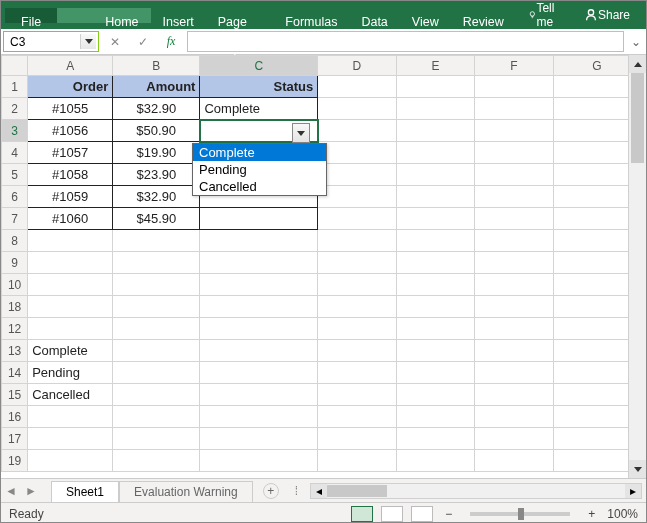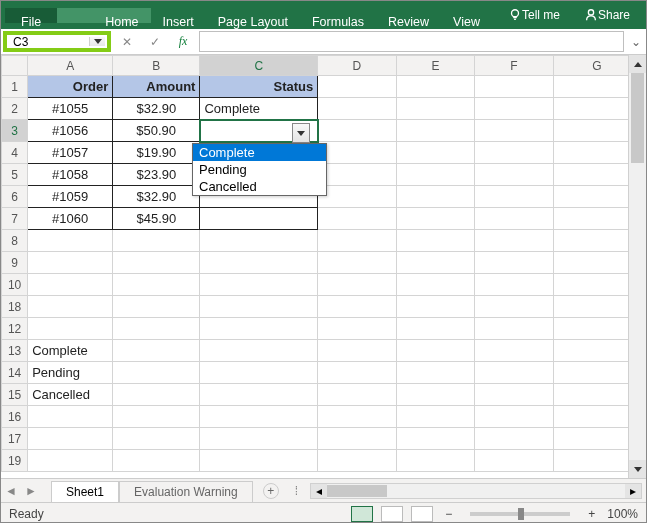--- a/index.html
+++ b/index.html
@@ -37,22 +37,22 @@
 
   
   .fbar {
     display: flex;
     align-items: stretch;
     height: 26px;
     border-bottom: 1px solid #ccc;
     background: #fff;
   }
   .namebox {
-    width: 108px;
-    border: 4px solid #84cc16;
+    width: 96px;
+    border: 1px solid #84cc16;
     margin: 2px;
     display: flex;
     align-items: center;
     padding: 0 6px;
     position: relative;
     background: #fff;
   }
   .namebox .dd { position: absolute; right: 2px; top: 2px; bottom: 2px; width: 16px; display:flex; align-items:center; justify-content:center; border-left:1px solid #d0d0d0; background:linear-gradient(#f8f8f8,#e8e8e8);}
   .fbar-btns { display:flex; align-items:center; }
   .fbar-btn { width: 28px; display:flex; align-items:center; justify-content:center; color:#888; }
@@ -169,22 +169,23 @@
 </style>
 </head>
 <body>
 
 <div class="ribbon">
   <div class="tab file">File</div>
   <div class="tab active">Home</div>
   <div class="tab">Insert</div>
   <div class="tab">Page Layout</div>
   <div class="tab">Formulas</div>
+  <div class="tab">Data</div>
+  <div class="tab">View</div>
   <div class="tab">Review</div>
-  <div class="tab">View</div>
   <div class="spacer"></div>
   <div class="tell">
     <svg viewBox="0 0 16 16">
         <circle cx="8" cy="6" r="4"></circle>
         <path d="M6 11h4M7 13h2"></path>
       </svg>
     <span>Tell me</span>
   </div>
   <div class="share">
     <svg viewBox="0 0 16 16">

